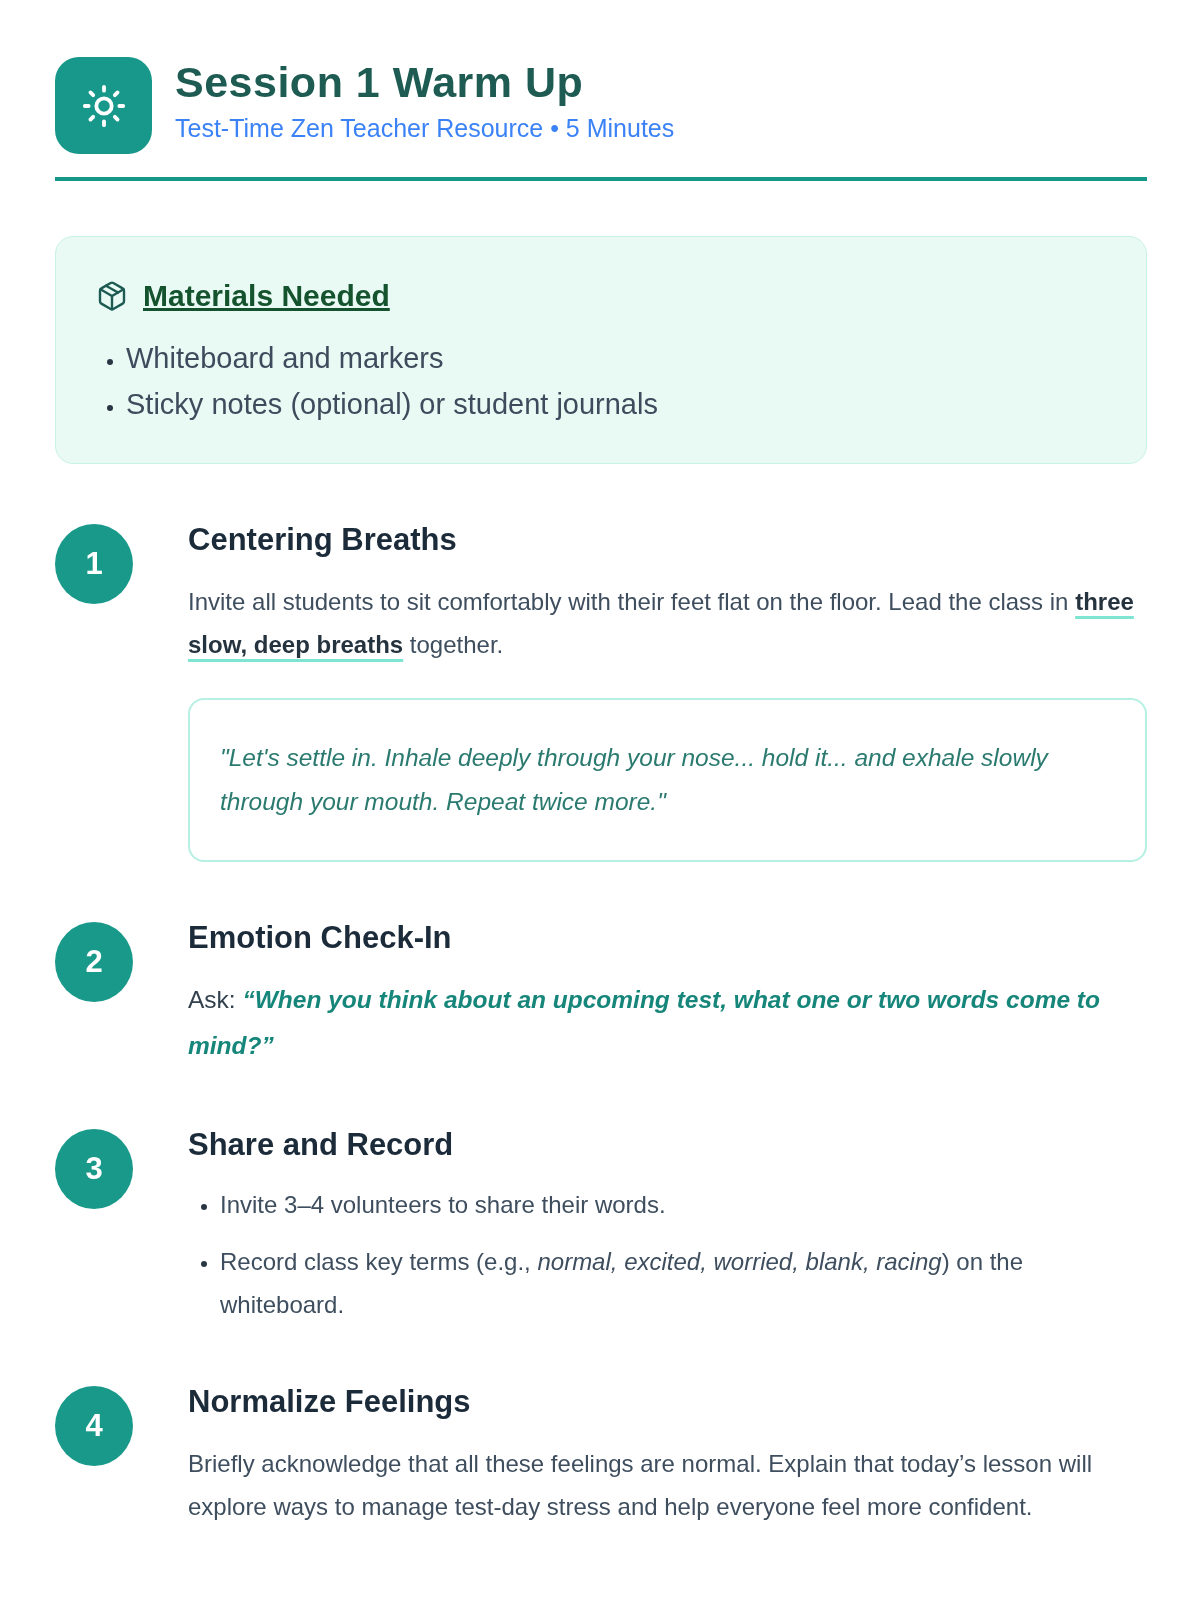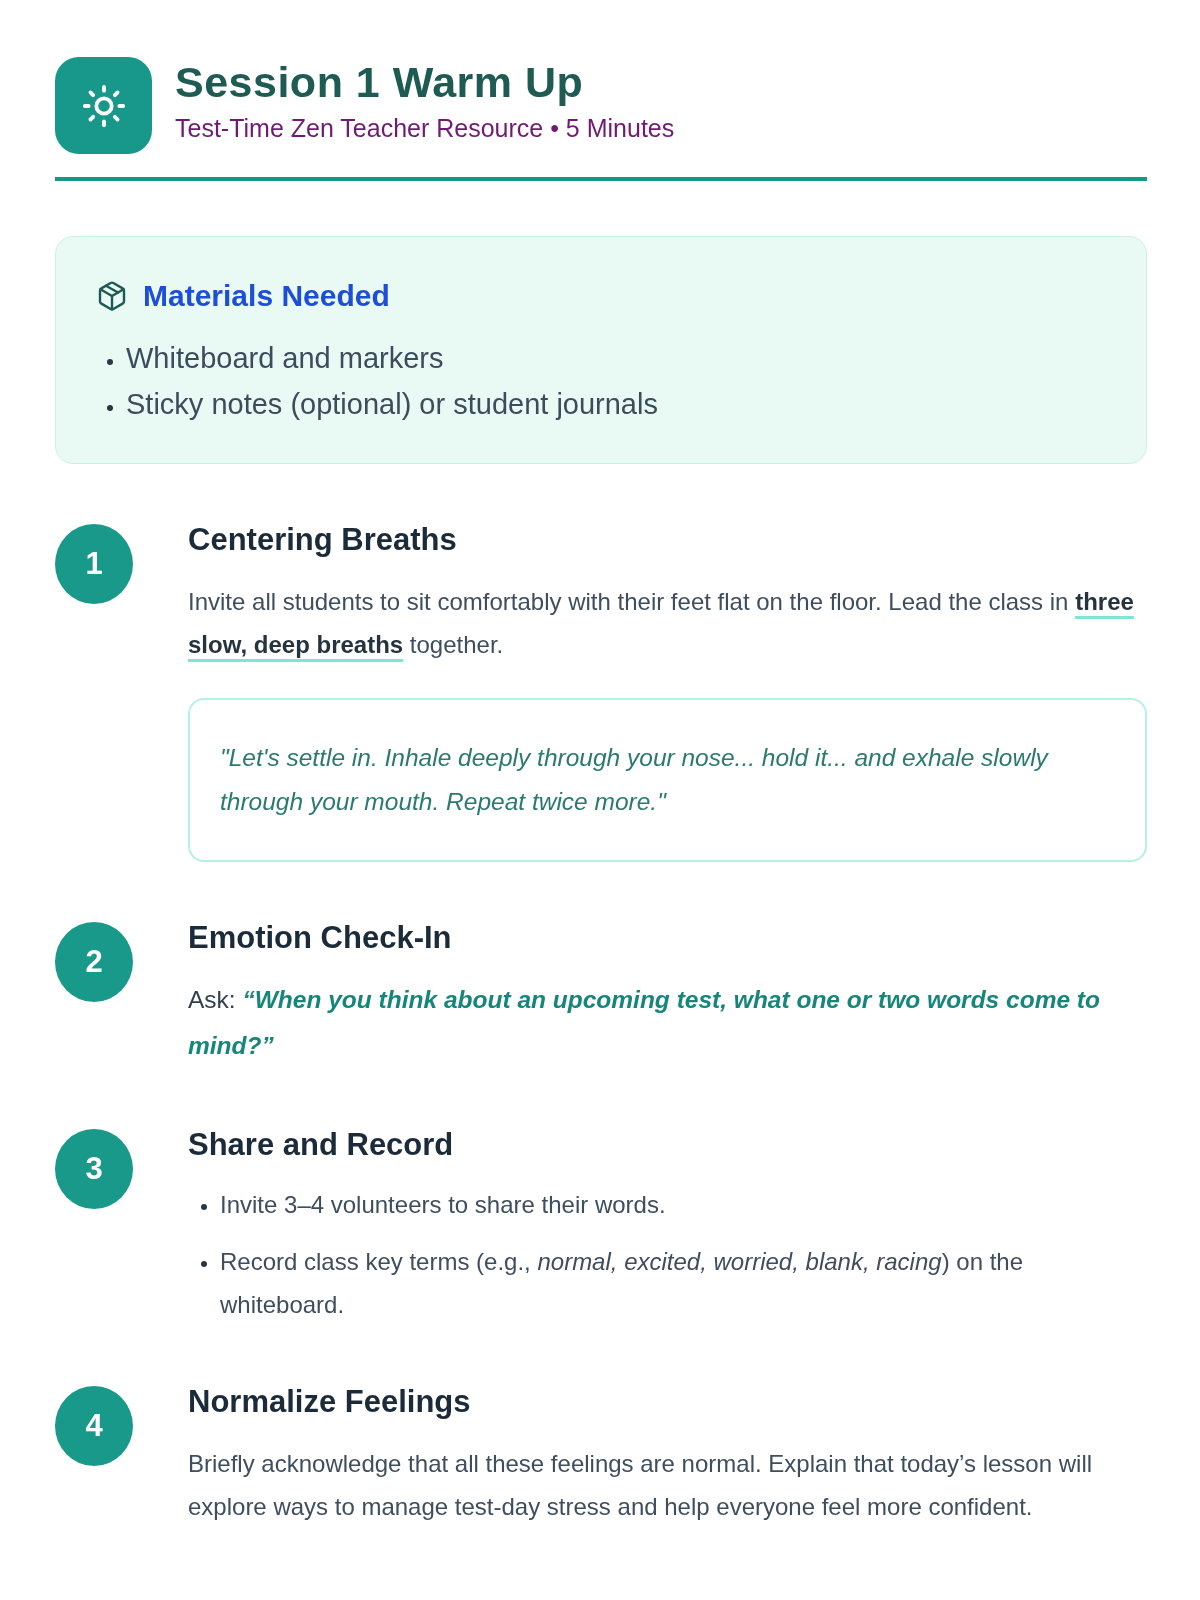--- a/index.html
+++ b/index.html
@@ -24,39 +24,39 @@
     flex-shrink: 0;
   }
   .header-text { padding-top: 2px; }
   .page-title {
     font-size: 43px; font-weight: bold;
     color: #1e5b52; letter-spacing: 0.5px;
     line-height: 1.1;
   }
   .page-subtitle {
     margin-top: 8px;
-    font-size: 25px; color: #701a75;
+    font-size: 25px; color: #3b82f6;
   }
   .header-rule {
     border: none;
     border-top: 4px solid #15988a;
     margin-top: 23px;
   }
 
   
   .materials {
     margin-top: 55px;
     background: #e9faf5;
     border: 1px solid #c9f2e7;
     border-radius: 18px;
     padding: 42px 40px 44px 40px;
   }
   .materials-heading {
     display: flex; align-items: center; gap: 15px;
-    font-size: 30px; font-weight: bold; color: #1d4ed8;
+    font-size: 30px; font-weight: bold; color: #14532d; text-decoration: underline;
   }
   .materials-list { margin-top: 30px; padding-left: 30px; list-style: disc; }
   .materials-list li {
     font-size: 29px; color: #3d4c5c; line-height: 30px;
   }
   .materials-list li + li { margin-top: 16px; }
   .materials-list li::marker { color: #2a3644; font-size: 20px; }
 
   
   .step { display: flex; gap: 40px; margin-top: 58px; }

